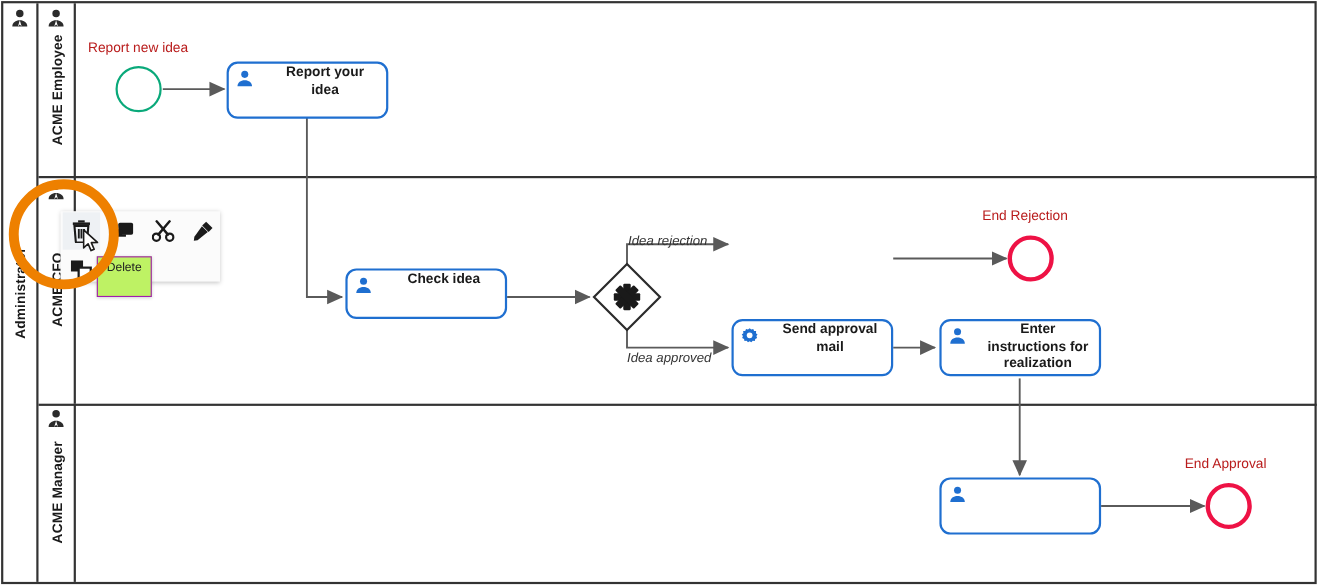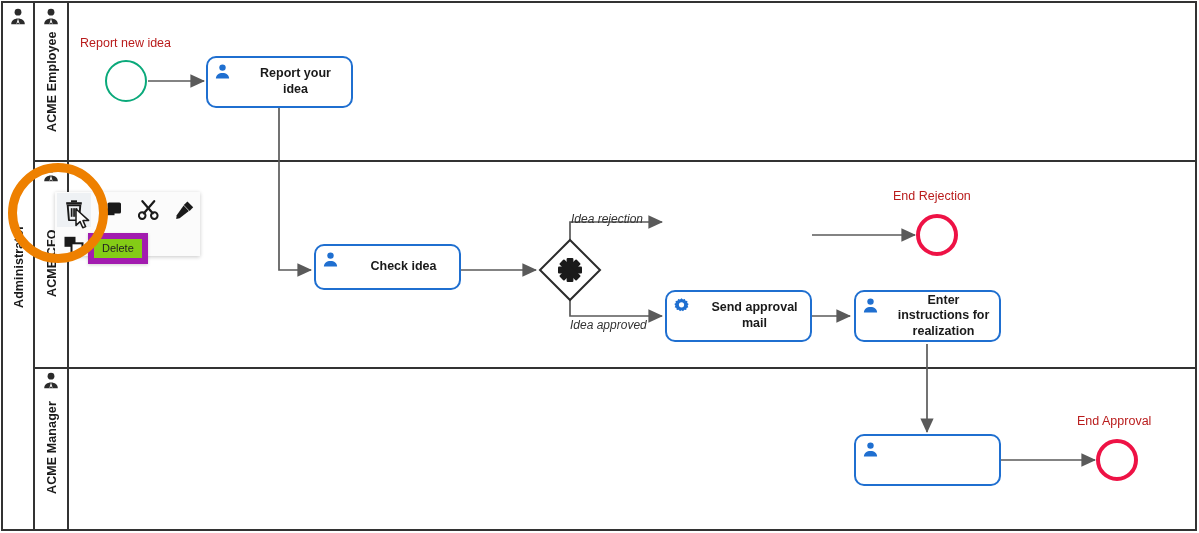--- a/index.html
+++ b/index.html
@@ -98,21 +98,21 @@
     height: 20px;
   }
   
   .task {
     position: absolute;
     border: 2px solid #1f6fd0;
     border-radius: 10px;
     background: #ffffff;
     box-sizing: border-box;
     display: flex;
-    align-items: center;
+    align-items: flex-start;
     justify-content: center;
     text-align: center;
     font-size: 12.5px;
     font-weight: 600;
     color: #1a1a1a;
     line-height: 1.25;
     padding: 0 6px 0 38px;
   }
   .task-icon {
     position: absolute;
@@ -177,24 +177,24 @@
     height: 34px;
     display: flex;
     align-items: center;
     justify-content: center;
   }
   .ctx-btn.active { background: #eef1f4; }
   .tooltip {
     position: absolute;
     left: 88px;
     top: 233px;
-    background: #84cc16;
-    border: 6px solid #a21caf;
+    background: #bef264;
+    border: 1px solid #a21caf;
     box-shadow: 0 1px 3px rgba(0,0,0,.18);
-    padding: 3px 8px 4px 8px;
+    padding: 3px 8px 20px 8px;
     font-size: 11px;
     color: #222222;
     z-index: 40;
     white-space: nowrap;
   }
   .cursor-arrow {
     position: absolute;
     left: 75px;
     top: 208px;
     width: 16px;

